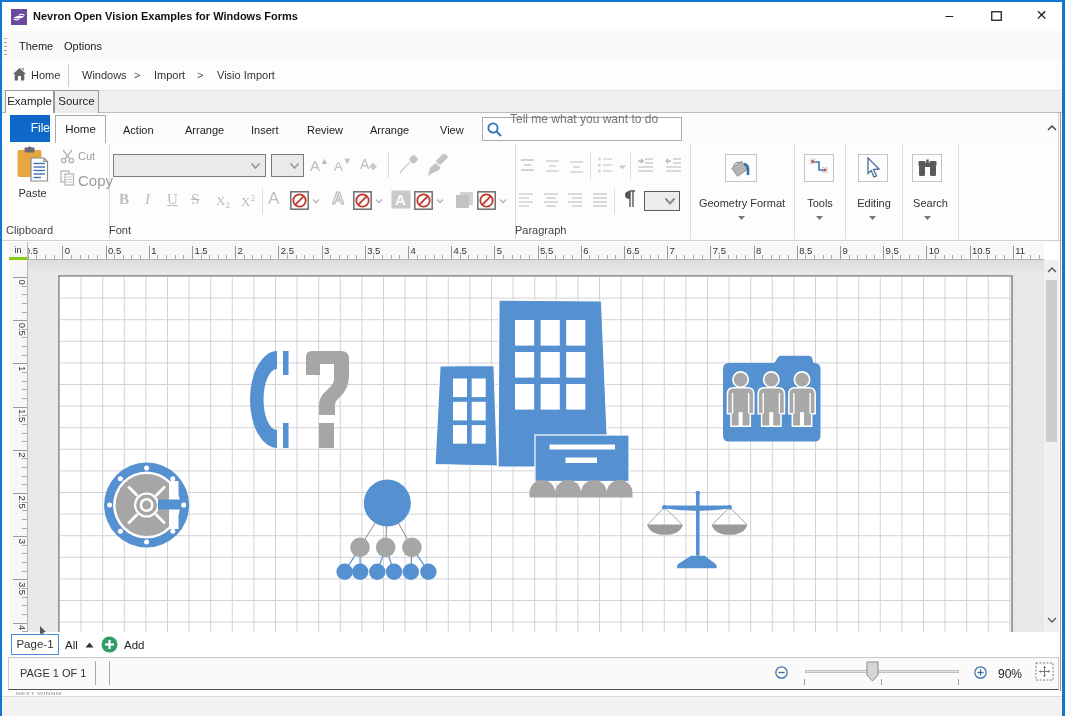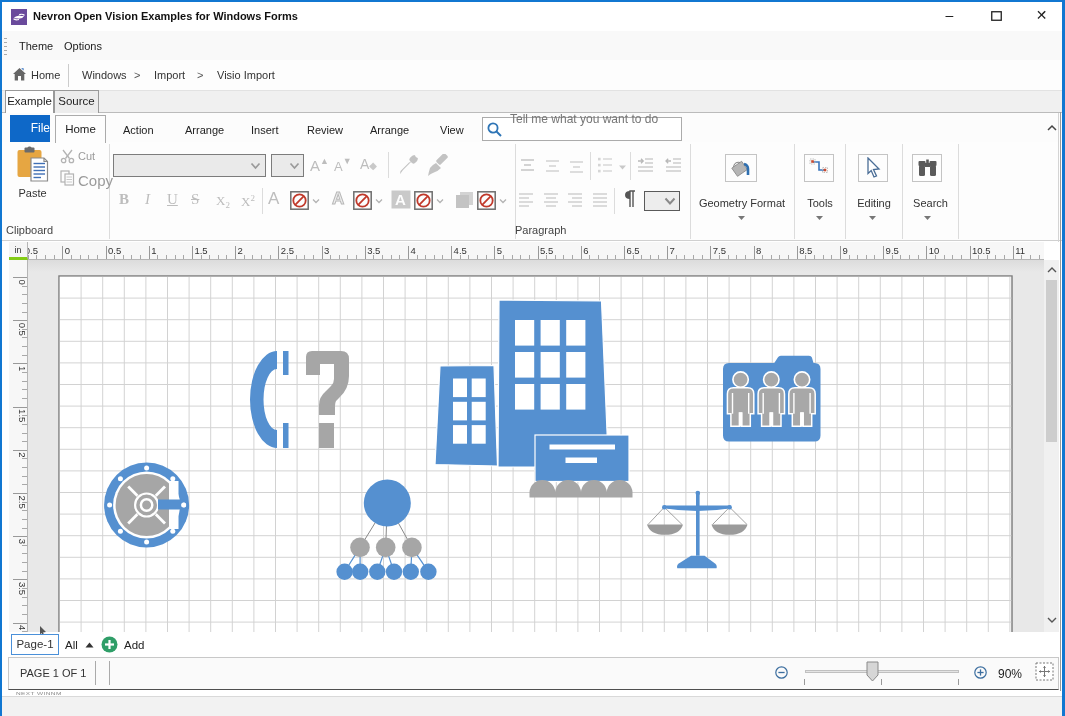--- a/index.html
+++ b/index.html
@@ -123,20 +123,21 @@
 
   <div class="abs gsep" style="left:107px;"></div>
   <div class="abs gsep" style="left:513px;"></div>
   <div class="abs gsep" style="left:688px;"></div>
   <div class="abs gsep" style="left:792px;"></div>
   <div class="abs gsep" style="left:843px;"></div>
   <div class="abs gsep" style="left:900px;"></div>
   <div class="abs gsep" style="left:956px;"></div>
 
   <div class="abs glabel" style="left:4px; width:103px;">Clipboard</div>
+  <div class="abs glabel" style="left:107px; width:406px;">Font</div>
   <div class="abs glabel" style="left:513px; width:175px;">Paragraph</div>
 
   <svg class="abs" style="left:14px; top:144px;" width="34" height="38" viewBox="0 0 34 38">
     <rect x="1.5" y="4" width="24" height="27" rx="2" fill="#e6a642"></rect>
     <rect x="8.5" y="1.5" width="10" height="5" rx="1" fill="#6b6b6b"></rect>
     <rect x="11.5" y="0.5" width="4" height="3" rx="1.5" fill="#6b6b6b"></rect>
     <path d="M 15 12 H 28 L 31.5 15.5 V 35 H 15 Z" fill="#fff" stroke="#8a8a8a" stroke-width="1.2"></path>
     <path d="M 28 12 V 15.5 H 31.5" fill="none" stroke="#8a8a8a" stroke-width="1.2"></path>
     <g stroke="#3f6fb5" stroke-width="1.4">
       <line x1="17.5" y1="17.5" x2="29" y2="17.5"></line>

